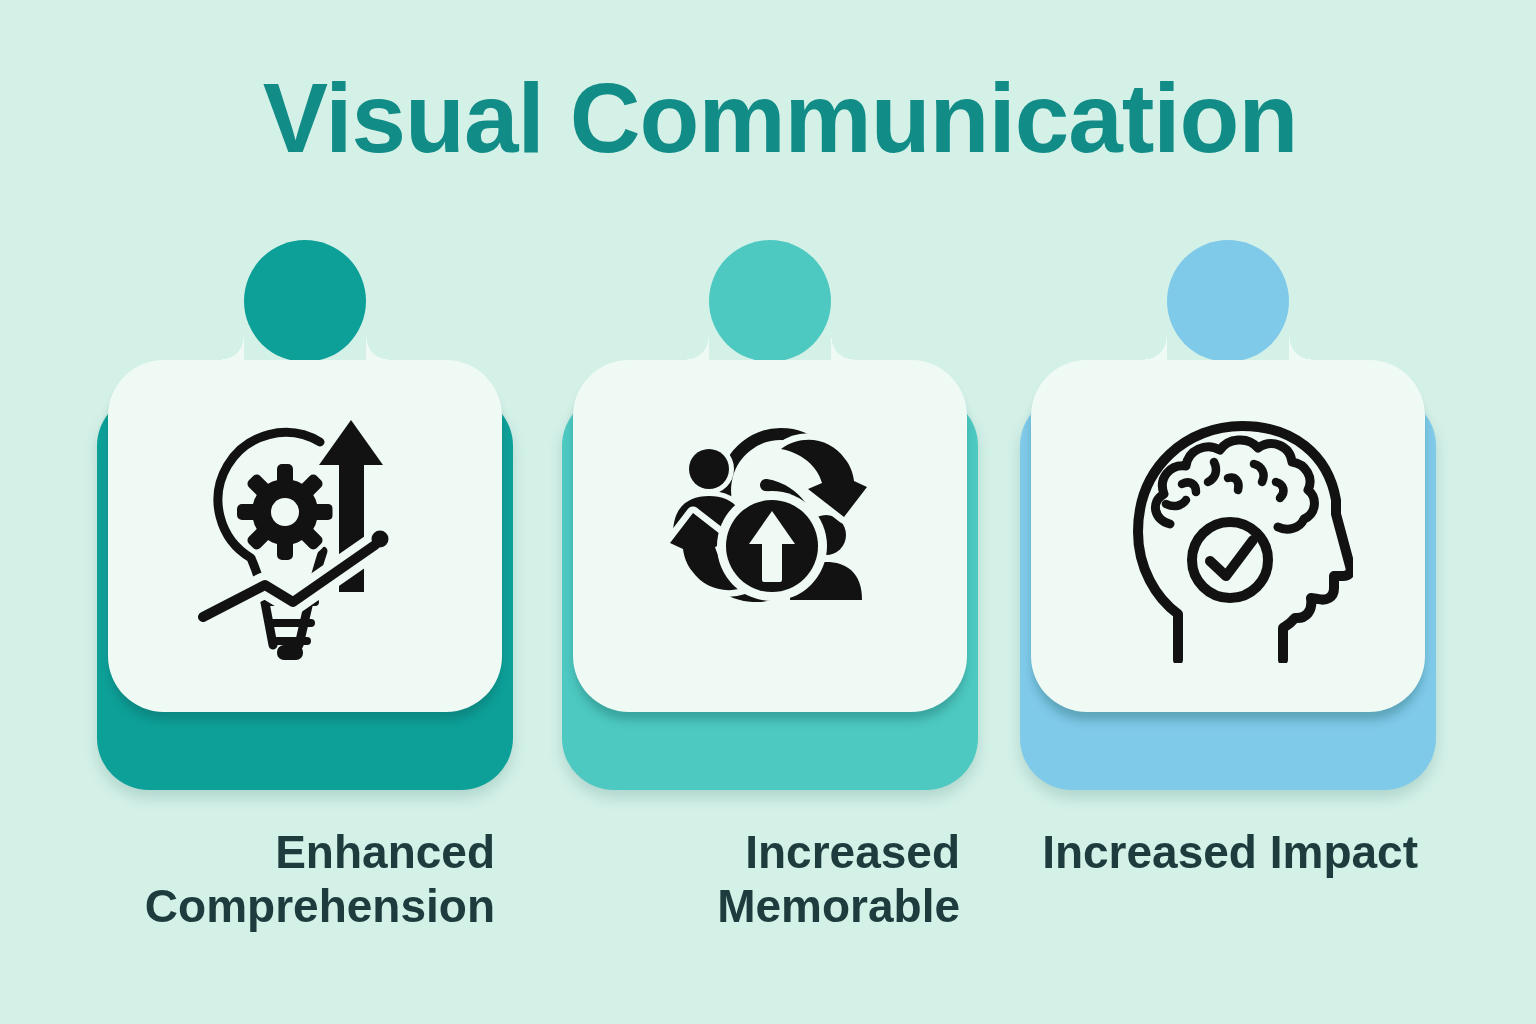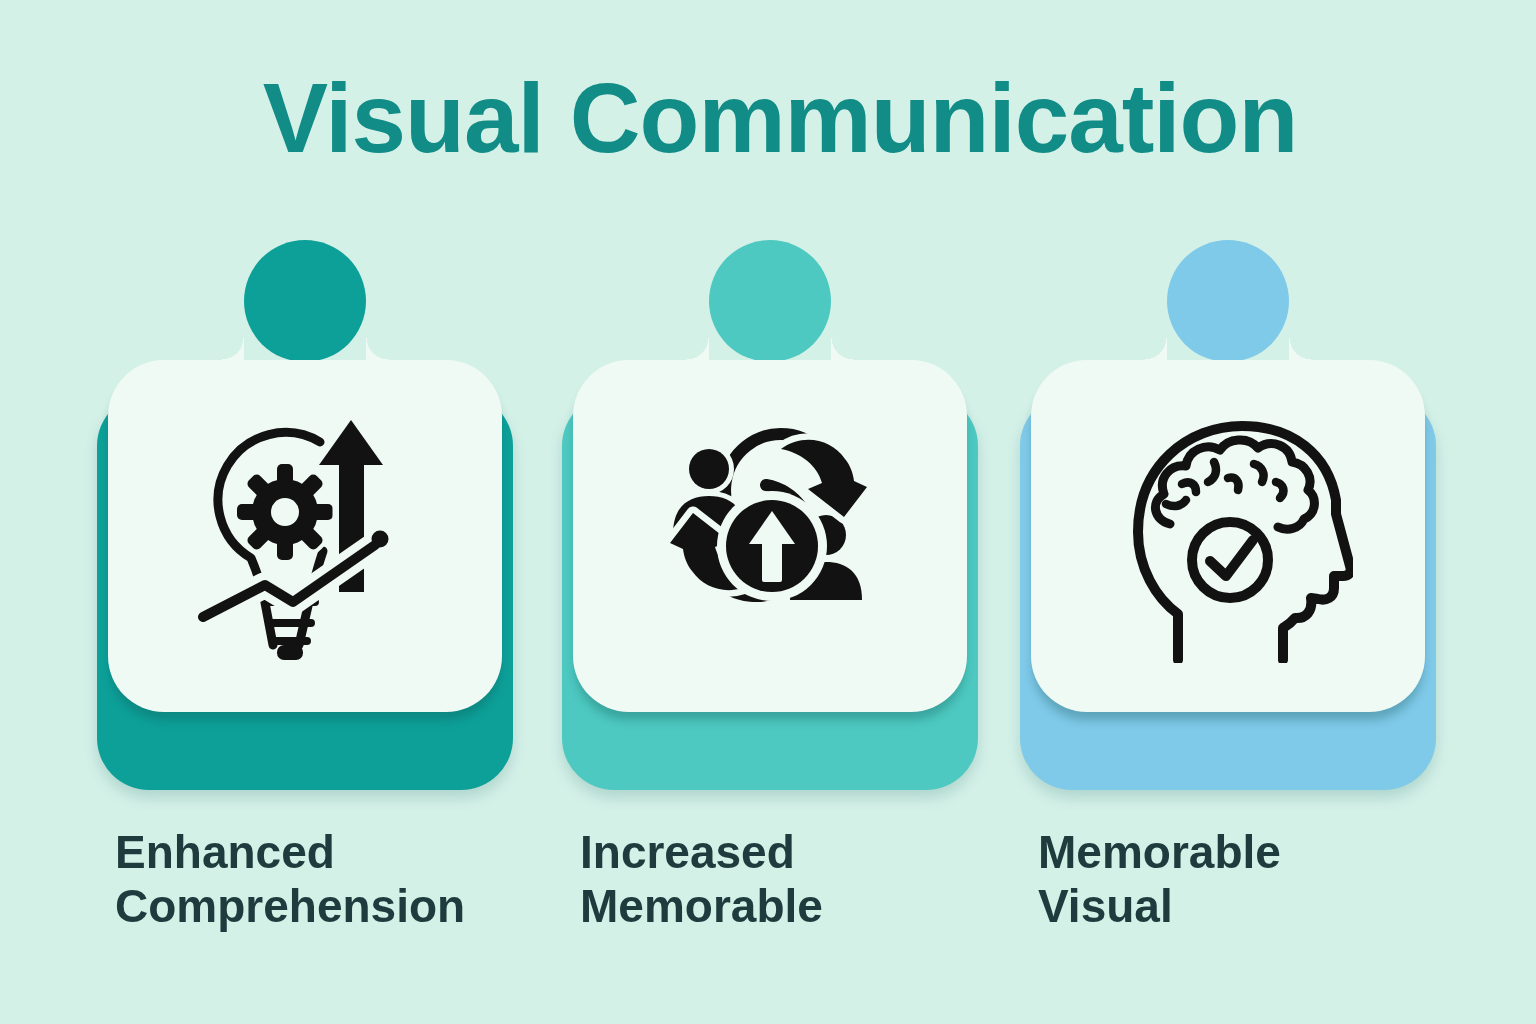--- a/index.html
+++ b/index.html
@@ -31,21 +31,21 @@
     position:absolute;left:18px;top:360px;width:394px;height:352px;
     border-radius:56px;background:var(--card-bg,#f0faf4);z-index:4;
     box-shadow:0 10px 10px -2px rgba(12,80,76,0.30);
   }
   .icon{position:absolute;z-index:5;}
   .c1 .icon{left:100px;top:395px;}
   .c2 .icon{left:90px;top:403px;}
   .c3 .icon{left:117px;top:420px;}
   .label{
     position:absolute;left:25px;top:826px;width:380px;z-index:5;
-    text-align:left;font-size:46px;font-weight:bold;line-height:1.17;
+    text-align:right;font-size:46px;font-weight:bold;line-height:1.17;
     color:var(--label-color,#1e3b3d);
   }
   
   .ink-f{fill:var(--ink,#121212);}
   .ink-s{stroke:var(--ink,#121212);fill:none;}
   .bg-f{fill:var(--card-bg,#f0faf4);}
   .bg-s{stroke:var(--card-bg,#f0faf4);fill:var(--card-bg,#f0faf4);}
   .bg-so{stroke:var(--card-bg,#f0faf4);fill:none;}
   .rnd{stroke-linecap:round;stroke-linejoin:round;}
 </style>
@@ -159,14 +159,14 @@
       <path d="M 124,44 C 132,46 136,54 132,62"></path>
       <path d="M 146,62 C 154,64 156,72 150,78"></path>
       <path d="M 36,84 C 44,88 52,86 56,80"></path>
     </g>
 
     <circle class="bg-f" cx="100" cy="140" r="50"></circle>
     <circle class="ink-s" stroke-width="10" fill="none" cx="100" cy="140" r="38"></circle>
     <path class="ink-s rnd" stroke-width="10" d="M 80,141 L 96,156 L 123,120"></path>
   </svg>
 
-  <div class="label">Memorable Visual</div>
+  <div class="label">Increased Impact</div>
 </div>
 
 </body></html>

